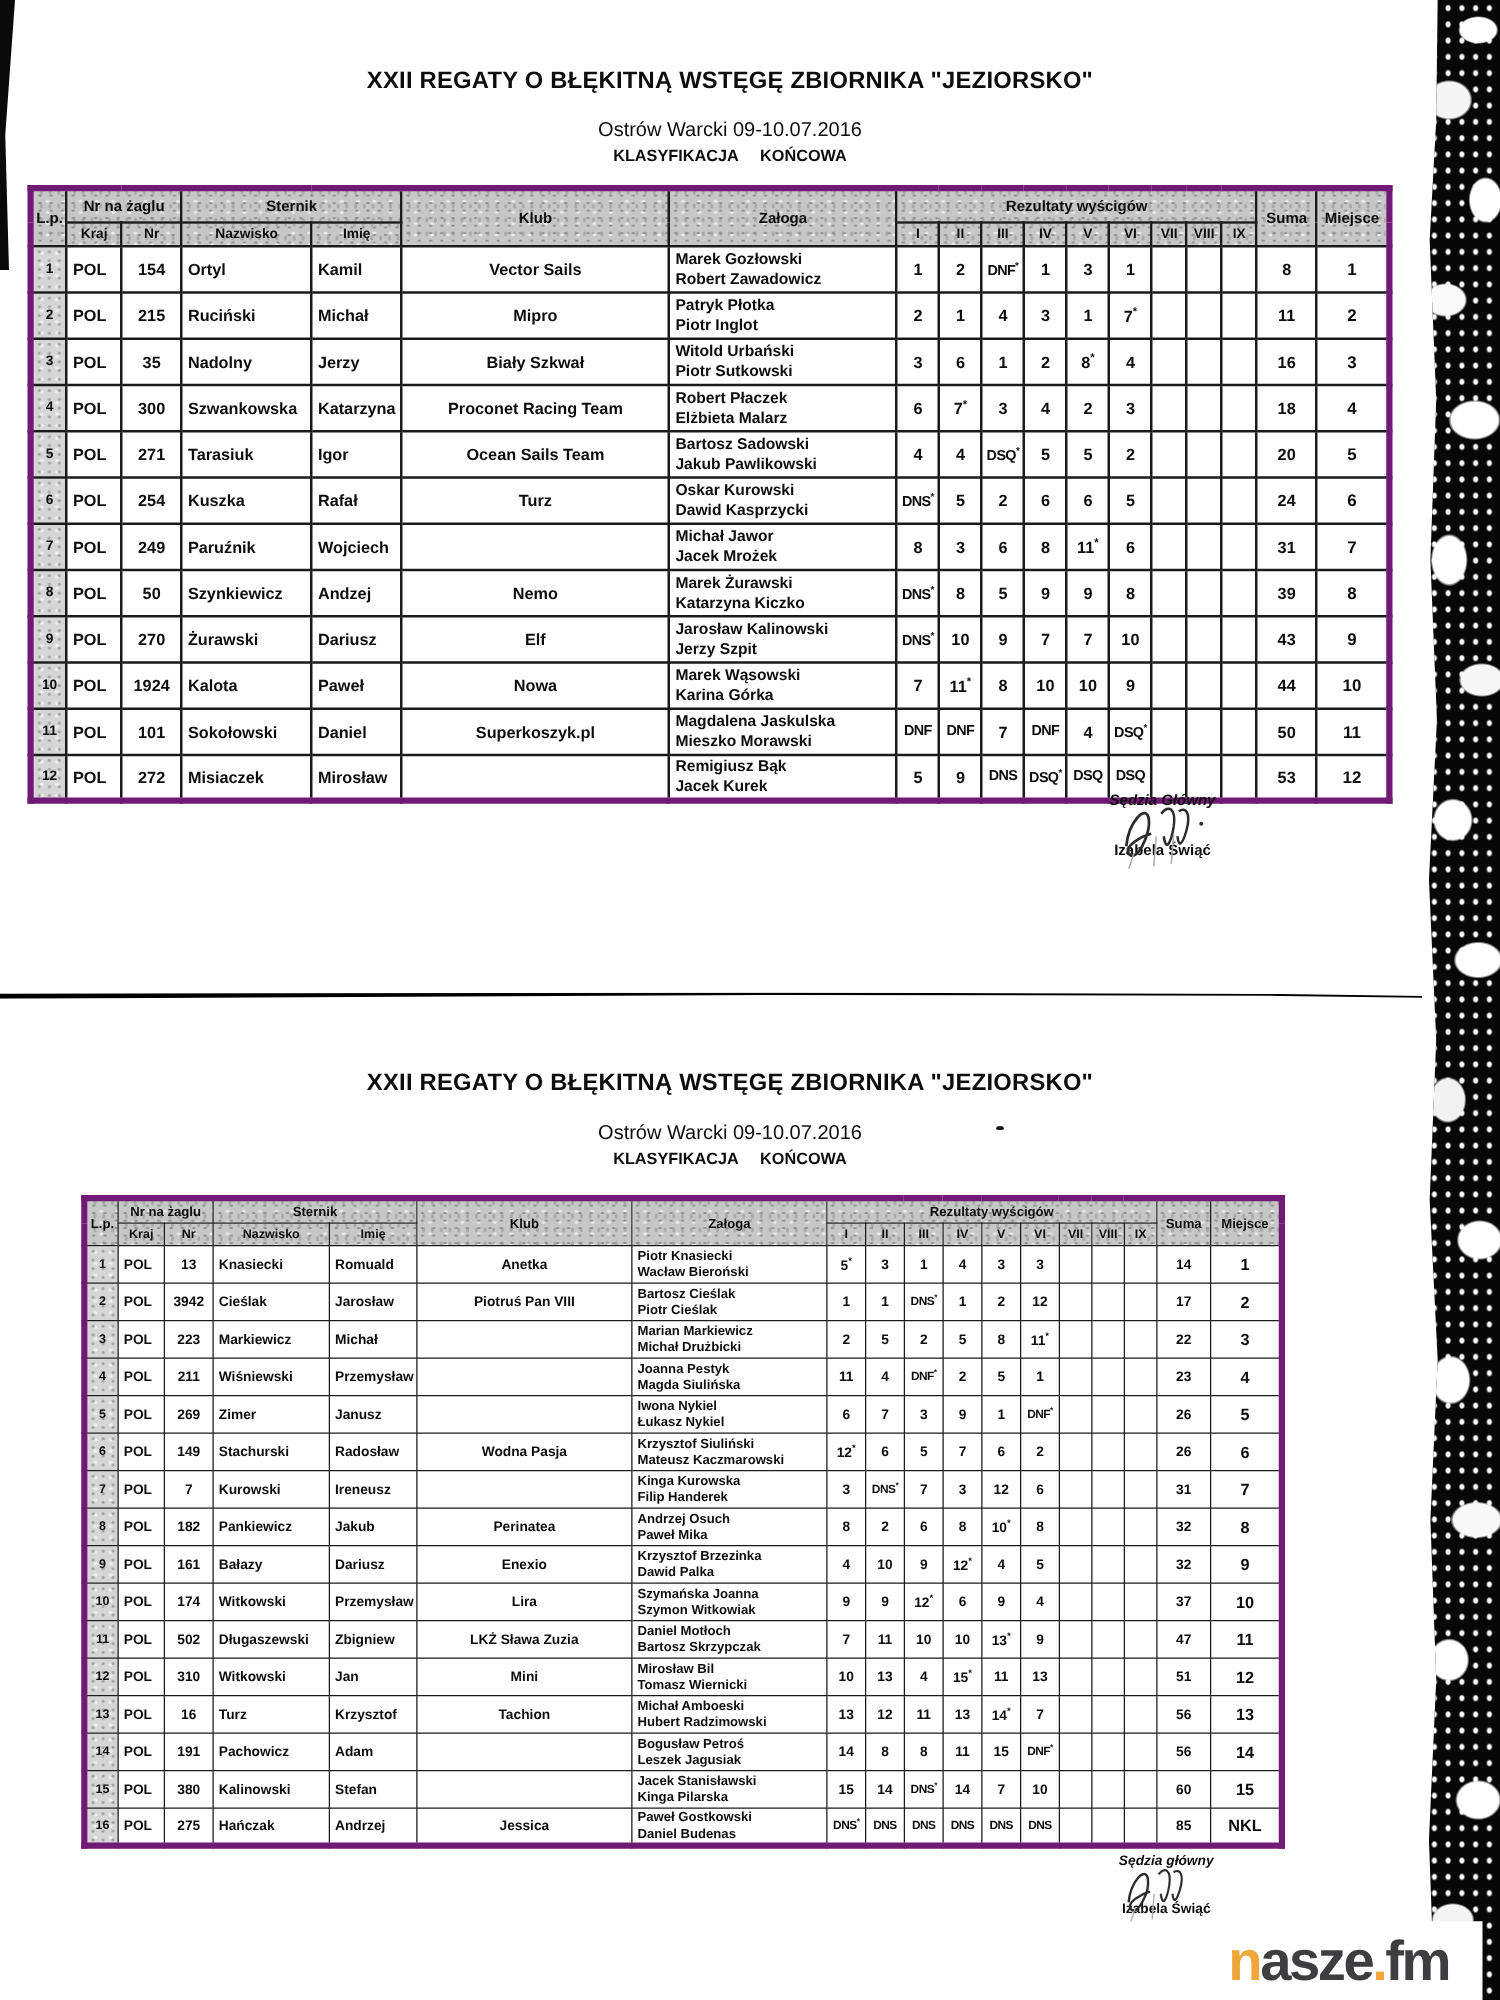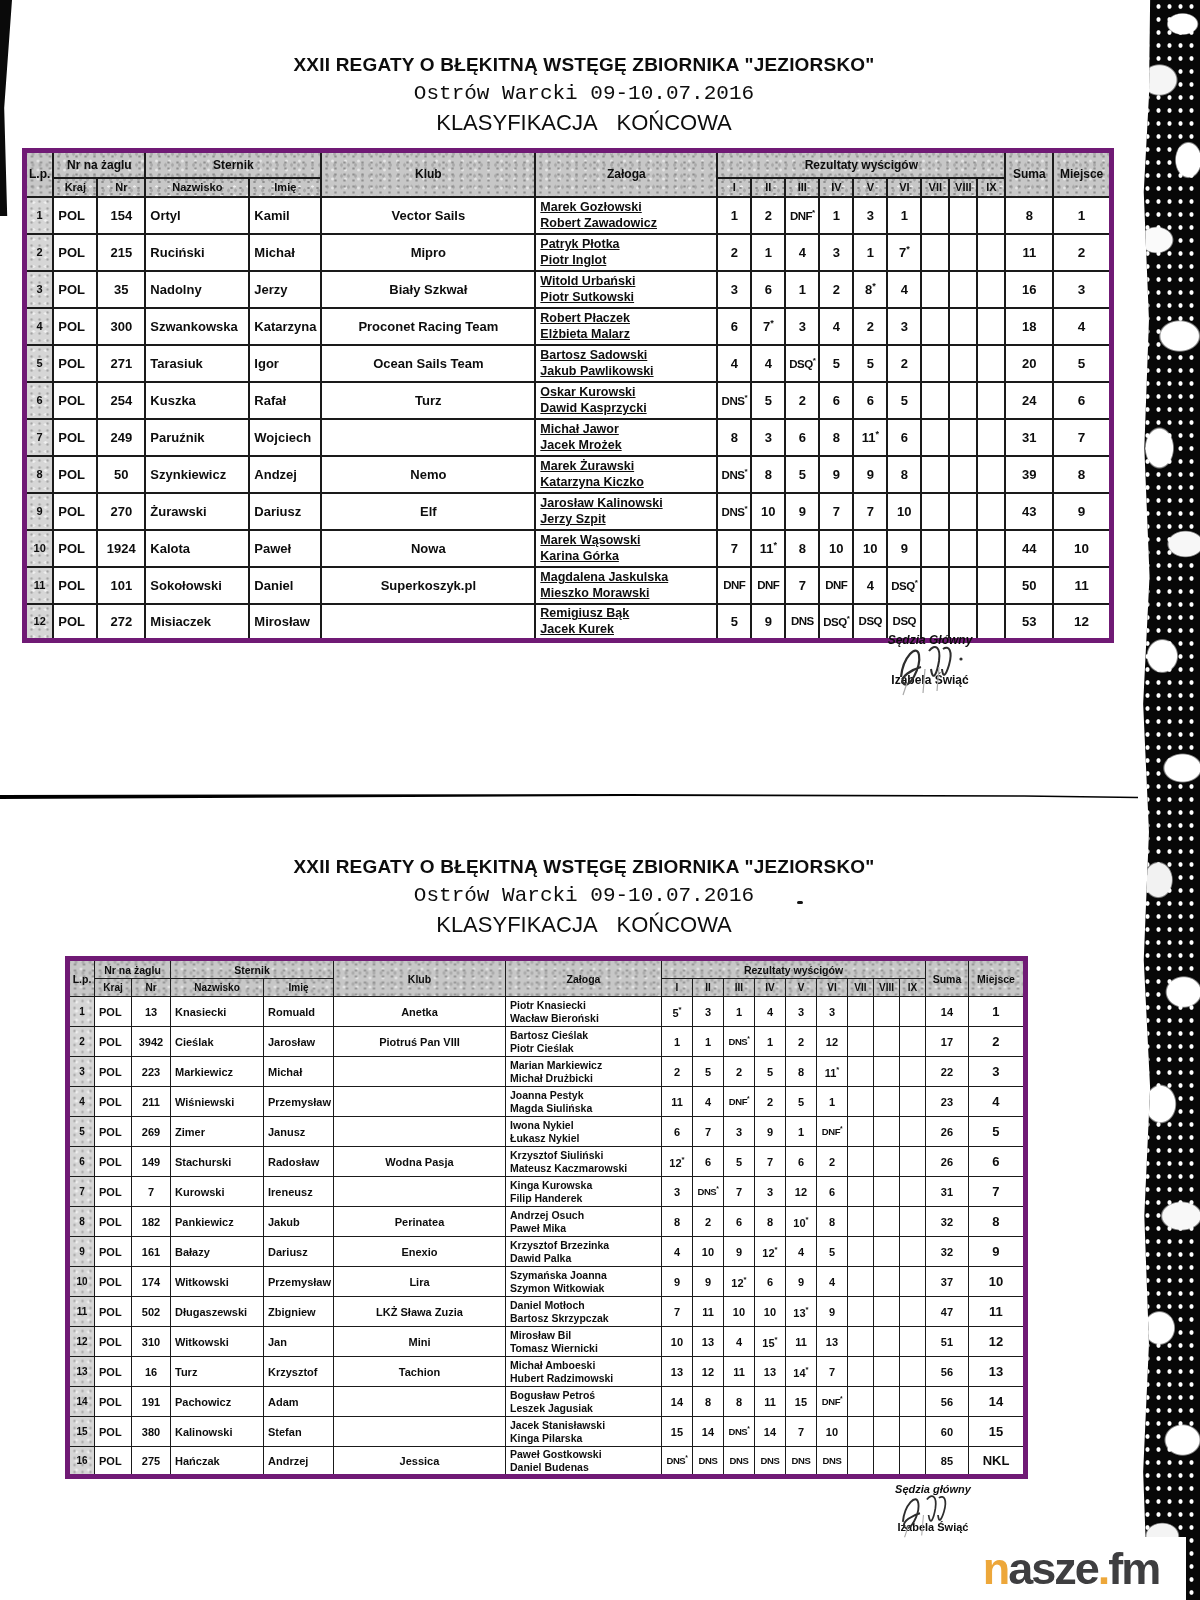--- a/index.html
+++ b/index.html
@@ -33,22 +33,22 @@
   }
   .corner-tl{position:absolute;left:0;top:0;width:12px;height:216px;background:#0a0a0a;
     clip-path:polygon(0 0,100% 0,35% 50%,60% 100%,0 100%);}
   .page-edge{position:absolute;left:0;top:794px;width:1138px;height:6px;background:#000;
     clip-path:polygon(0 15%,55% 0,90% 20%,100% 45%,100% 70%,90% 45%,55% 32%,0 82%);}
   .stray-dot{position:absolute;left:797px;top:901px;width:6px;height:3px;background:#161616;border-radius:2px;}
 
   
   .title-block{position:absolute;left:14px;width:1140px;text-align:center;line-height:1.15;}
   .t-main{font-size:19px;font-weight:bold;letter-spacing:.2px;}
-  .t-sub{font-size:21px;margin-top:6px;font-family:Liberation Mono, monospace;}
-  .t-klas{font-size:22px;font-weight:normal;word-spacing:14px;margin-top:4px;}
+  .t-sub{font-size:16px;margin-top:20px;}
+  .t-klas{font-size:13px;font-weight:bold;word-spacing:14px;margin-top:4px;}
   .t-class{font-size:16px;margin-top:18px;}
   .t-class-bold{font-weight:bold;letter-spacing:.3px;}
 
   
   table.doc-table{position:absolute;border-collapse:collapse;table-layout:fixed;background:#fff;border:5px solid #701a75;z-index:2;}
   .doc-table th,.doc-table td{border:2px solid #1a1a1a;padding:0 2px;overflow:hidden;white-space:nowrap;
     text-align:center;font-weight:bold;color:#0d0d0d;}
   .t2.doc-table th,.t2.doc-table td{border-width:1.6px;}
   .hdr{
     background-color:#c7c7c7;
@@ -68,21 +68,21 @@
   }
   .t1 thead tr.rowA{height:27px;} .t1 thead tr.rowB{height:19px;}
   .t2 thead tr.rowA{height:20px;} .t2 thead tr.rowB{height:18px;}
   .t1 tbody tr{height:37px;} .t2 tbody tr{height:30px;}
   .t1 th{font-size:12px;} .t1 th.sub{font-size:11px;}
   .t2 th{font-size:10.5px;} .t2 th.sub{font-size:10px;}
   .doc-table td.c-nazwisko,.doc-table td.c-imie,.doc-table td.c-kraj{text-align:left;padding-left:4px;}
   .doc-table td.c-zaloga{text-align:left;padding-left:4px;}
   .c-zaloga div{white-space:nowrap;}
   .t1 td{font-size:13px;} .t1 td.c-lp{font-size:11px;}
-  .t1 td.c-zaloga div{font-size:12.5px;line-height:16px;text-decoration:underline;}
+  .t1 td.c-zaloga div{font-size:12.5px;line-height:16px;}
   .t1 td.abbr{font-size:11.5px;letter-spacing:-.5px;padding:0;}
   .t1 td.c-miejsce{font-size:13.5px;}
   .t2 td{font-size:11px;} .t2 td.c-lp{font-size:10px;}
   .t2 td.c-zaloga div{font-size:10.5px;line-height:13px;}
   .t2 td.abbr{font-size:9.5px;letter-spacing:-.4px;padding:0;}
   .t2 td.c-miejsce{font-size:13px;}
   .doc-table sup{font-size:70%;vertical-align:super;}
 
   
   .sig{position:absolute;width:170px;text-align:center;font-weight:bold;z-index:3;}

